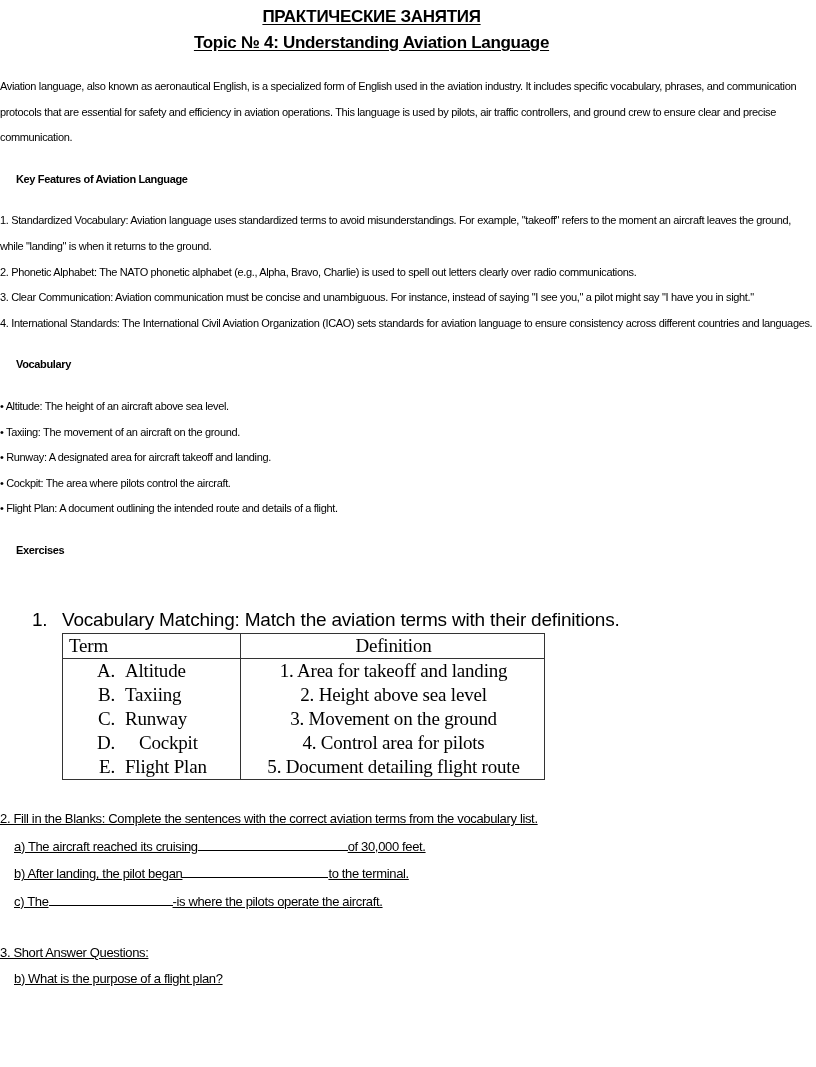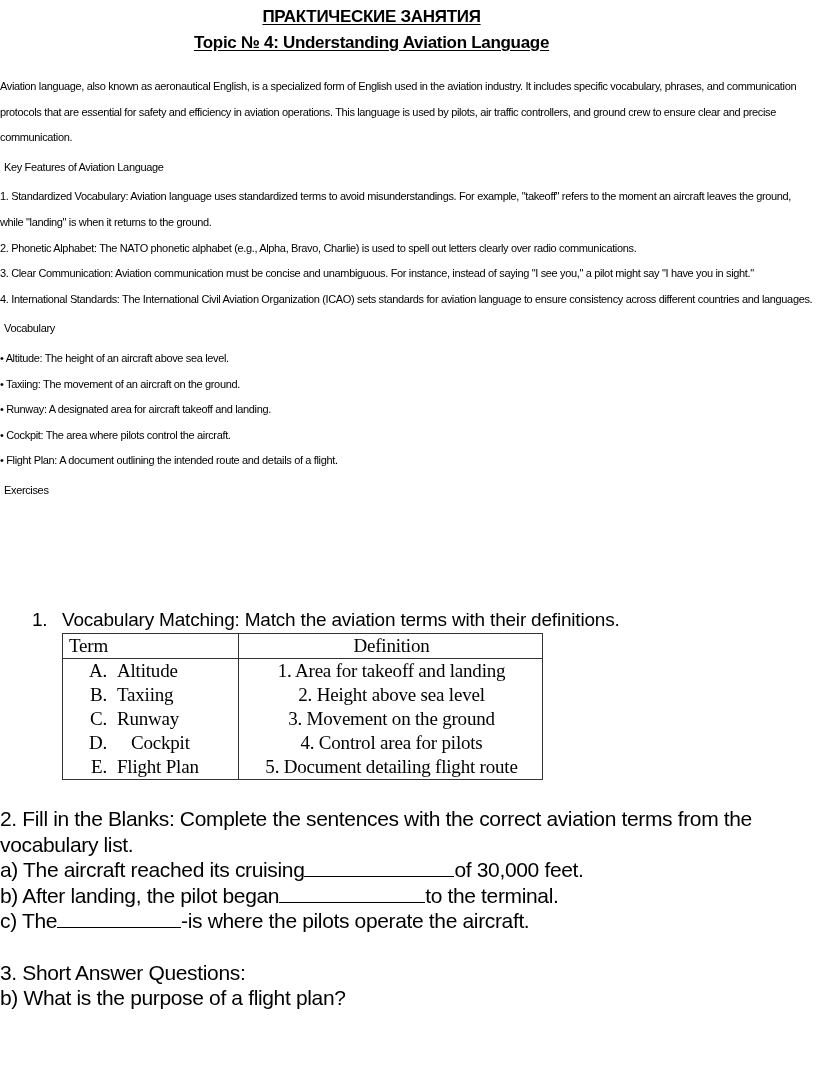--- a/index.html
+++ b/index.html
@@ -13,22 +13,22 @@
   .title-line {
     font-weight: bold; font-size: 17px; line-height: 26px;
     text-decoration: underline; text-underline-offset: 2px;
     letter-spacing: -0.3px;
   }
   .body-text {
     position: absolute; left: 0; top: 74px; width: 816px;
     font-size: 11px; line-height: 25.6px; letter-spacing: -0.35px;
   }
   .p { margin: 0; white-space: normal; }
-  .h { font-weight: normal; margin: 4px; }
-  .indent-q { }
+  .h { font-weight: bold; margin: 16px; }
+  .indent-q { padding-left: 14px; }
   .blank { display: inline-block; border-bottom: 1.2px solid #000; height: 18px; vertical-align: baseline; }
   .ex1 {
     position: absolute; left: 32px; top: 608px;
     font-family: Liberation Sans, sans-serif;
     font-size: 19px; line-height: 24px; letter-spacing: -0.2px;
   }
   .ex1 .num { display: inline-block; width: 30px; }
   table.match {
     position: absolute; left: 62px; top: 633px;
     border-collapse: collapse;
@@ -36,26 +36,26 @@
     font-size: 19px; letter-spacing: -0.2px;
     border: 1.2px solid #333;
   }
   table.match th, table.match td {
     font-weight: normal; text-align: left; padding: 0 4px 0 6px;
     line-height: 24px; height: 24px; white-space: nowrap;
   }
   table.match thead th { border-bottom: 1.2px solid #333; height: 24px; }
   table.match .c1 { width: 165px; border-right: 1.2px solid #333; }
   table.match .c2 { width: 293px; text-align: center; }
-  table.match td.c1 { padding-left: 0; }
+  table.match td.c1 { padding-left: 8px; }
   .term-letter { display: inline-block; width: 38px; text-align: right; padding-right: 0; margin-left: 6px; }
   .term-name { display: inline-block; margin-left: 10px; }
   .lower {
     position: absolute; left: 0; top: 806px; width: 816px;
-    font-size: 21px; line-height: 25.6px; letter-spacing: -0.35px;
+    font-size: 13px; line-height: 25.6px; letter-spacing: -0.35px; text-decoration: underline;
   }
 </style>
 </head>
 <body>
 
 <div class="page">
 
   <div class="title-block">
     <div class="title-line">ПРАКТИЧЕСКИЕ ЗАНЯТИЯ</div>
     <div class="title-line">Topic № 4: Understanding Aviation Language</div>

